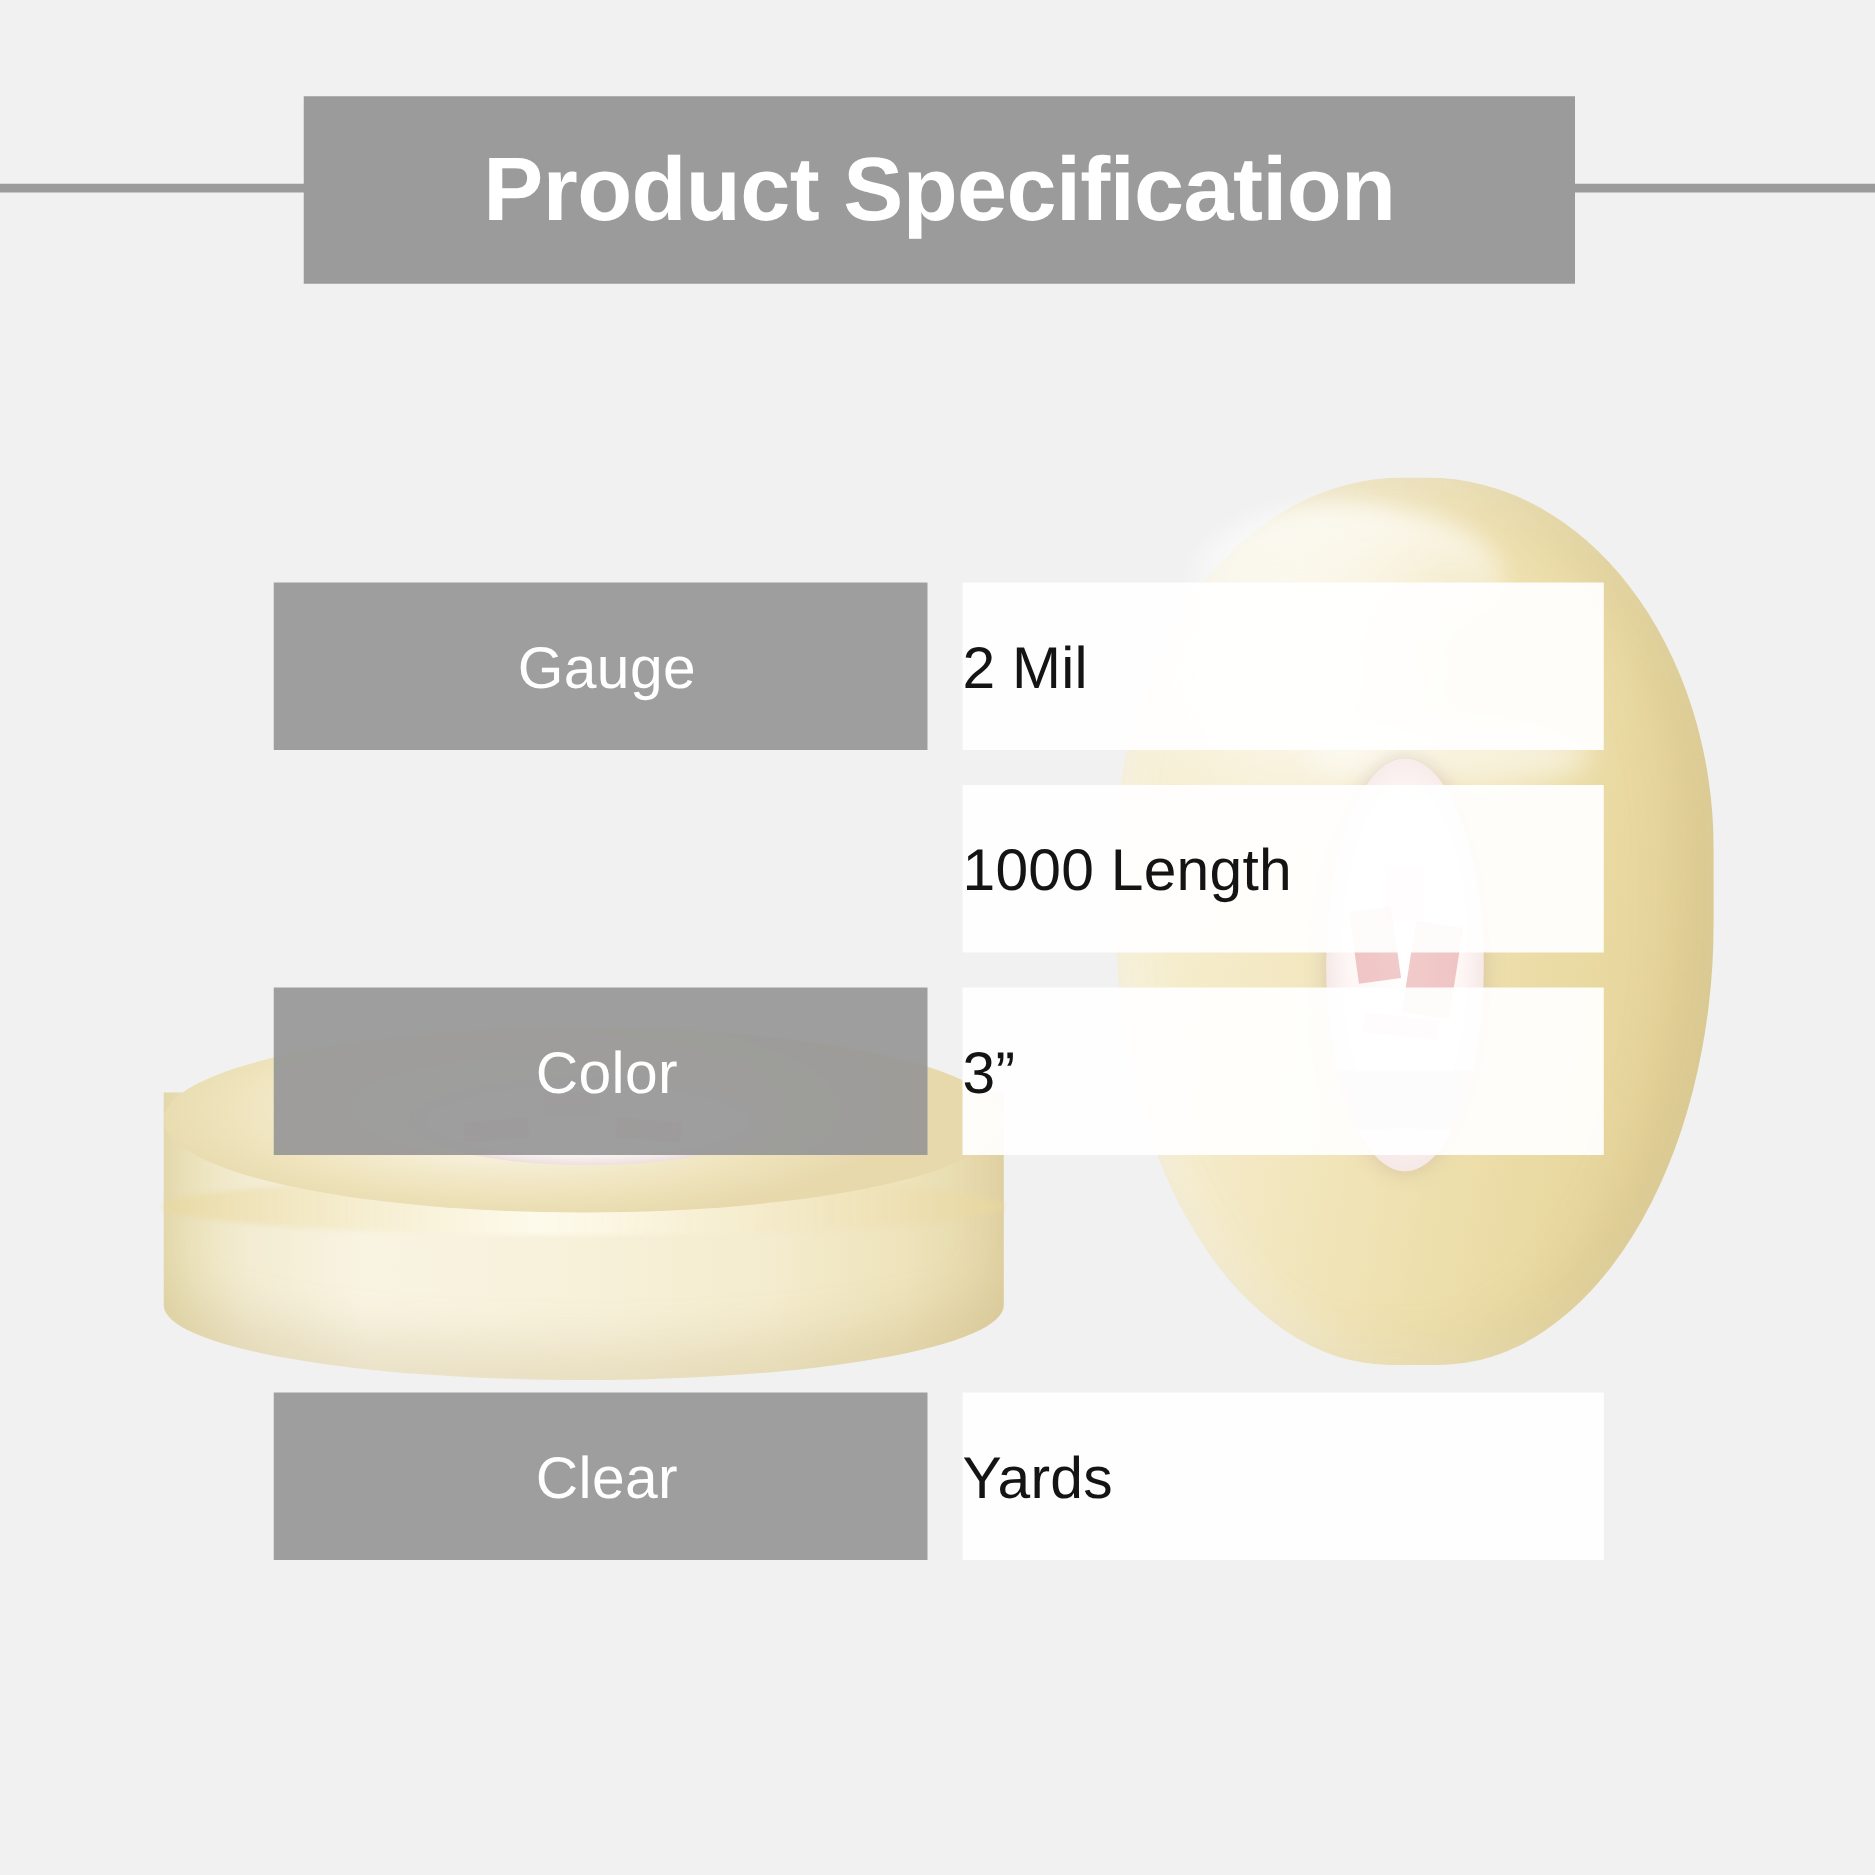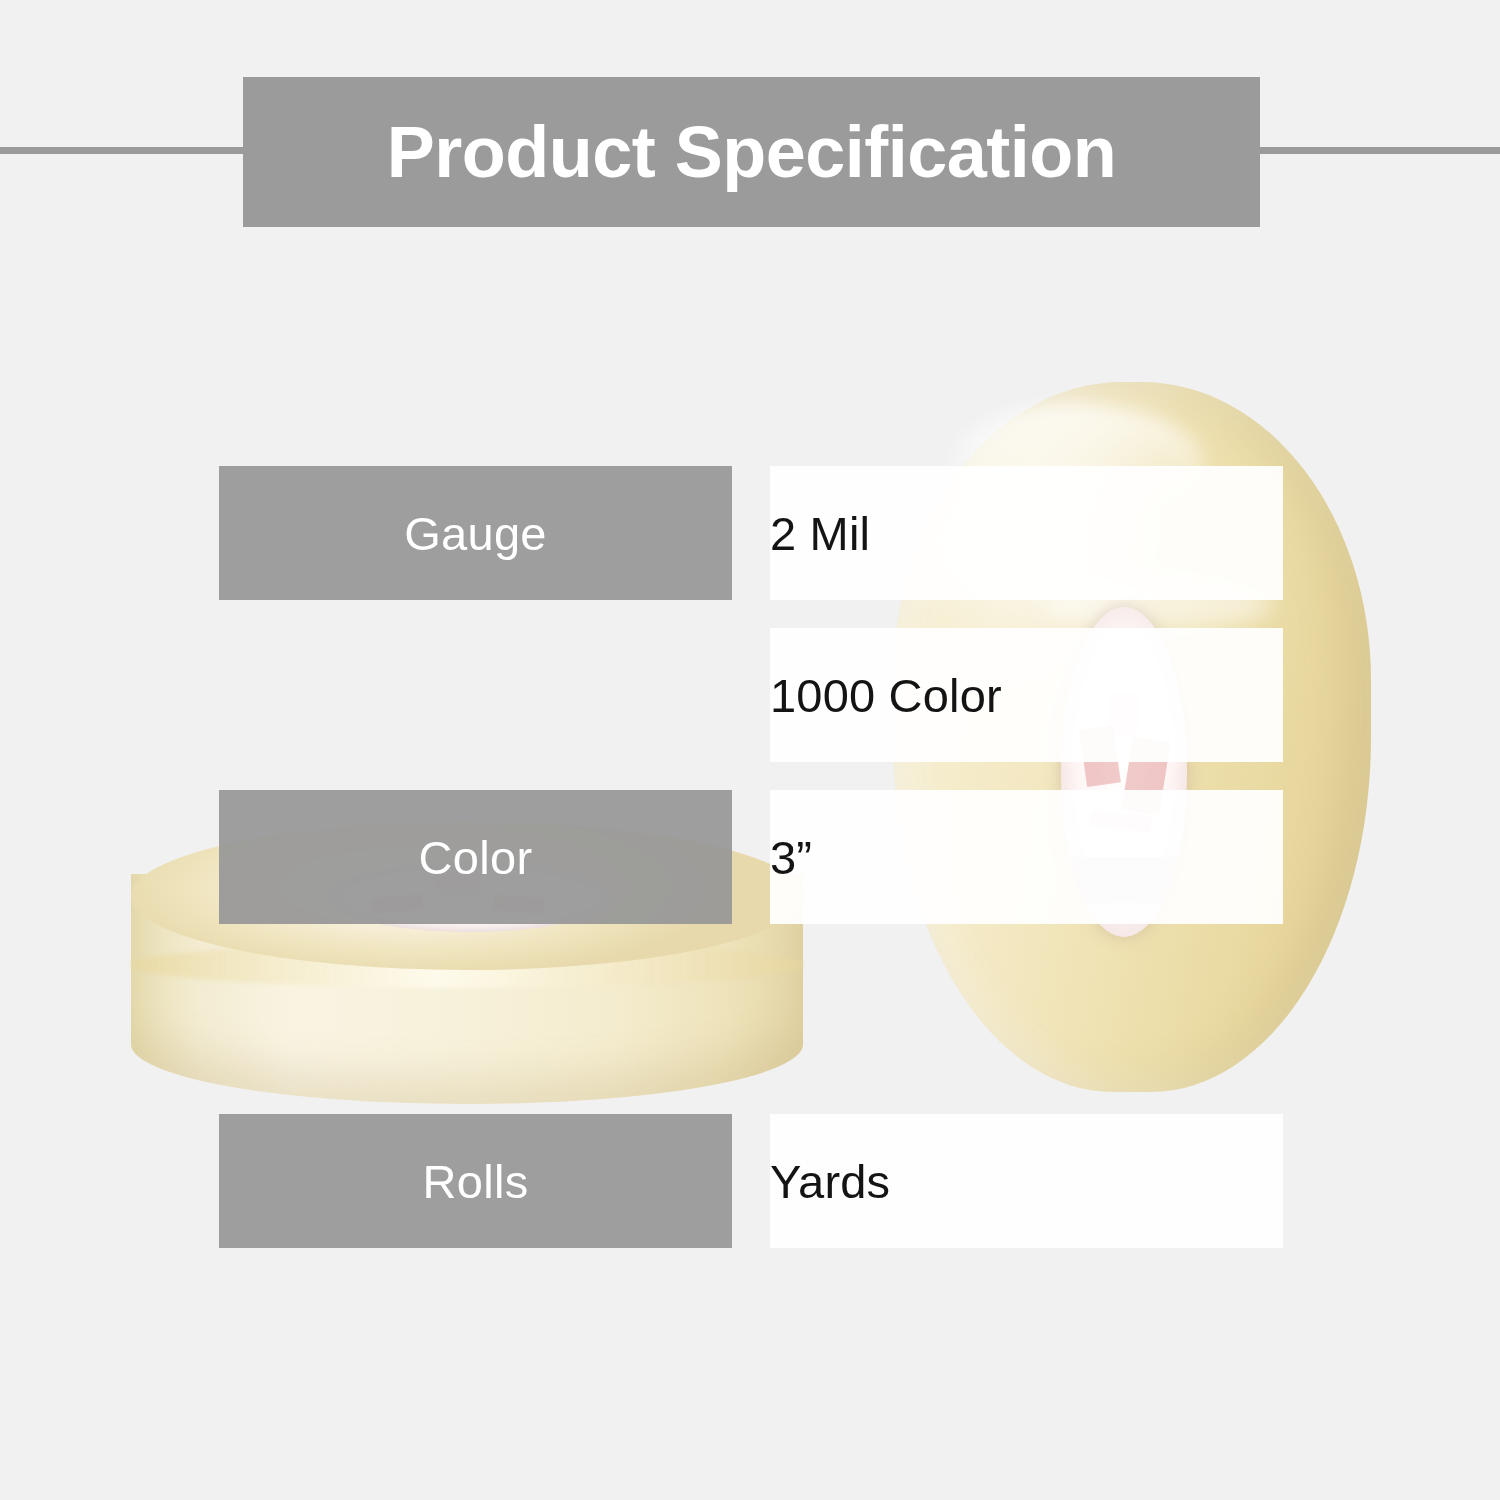--- a/index.html
+++ b/index.html
@@ -191,20 +191,21 @@
     height: 134px;
   }
   .spec-label {
     position: absolute;
     left: 0; top: 0;
     width: 513px; height: 134px;
     background: rgba(152,152,152,0.94);
     display: flex;
     align-items: center;
     justify-content: center;
+    padding-left: 10px;
   }
   .spec-label-text {
     color: #ffffff;
     font-size: 47px;
     font-weight: 300;
     letter-spacing: 0.3px;
     line-height: 1;
     white-space: nowrap;
   }
   .spec-value {
@@ -270,37 +271,37 @@
       <div class="spec-label">
         <span class="spec-label-text">Gauge</span>
       </div>
       <div class="spec-value">
         <span class="spec-value-text">2 Mil</span>
       </div>
     </div>
 
     <div class="spec-row" style="top:628px">
       <div class="spec-value">
-        <span class="spec-value-text">1000 Color</span>
+        <span class="spec-value-text">1000 Length</span>
       </div>
     </div>
 
     <div class="spec-row" style="top:790px">
       <div class="spec-label">
         <span class="spec-label-text">Color</span>
       </div>
       <div class="spec-value">
         <span class="spec-value-text">3”</span>
       </div>
     </div>
 
 
     <div class="spec-row" style="top:1114px">
       <div class="spec-label">
-        <span class="spec-label-text">Rolls</span>
+        <span class="spec-label-text">Clear</span>
       </div>
       <div class="spec-value">
         <span class="spec-value-text">Yards</span>
       </div>
     </div>
 
   </div>
 
 </div>
 

